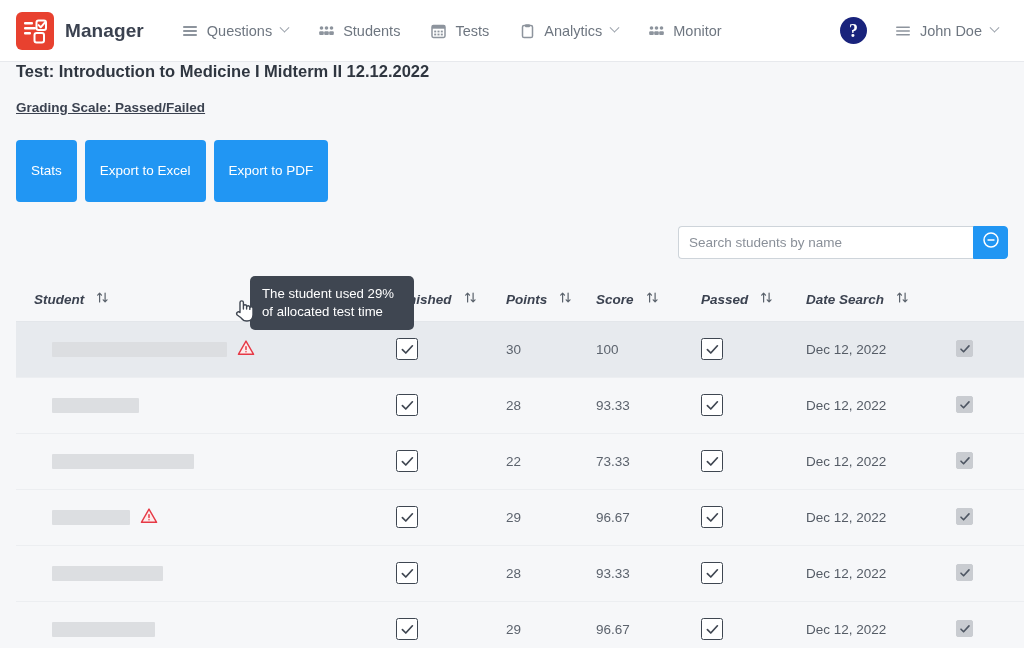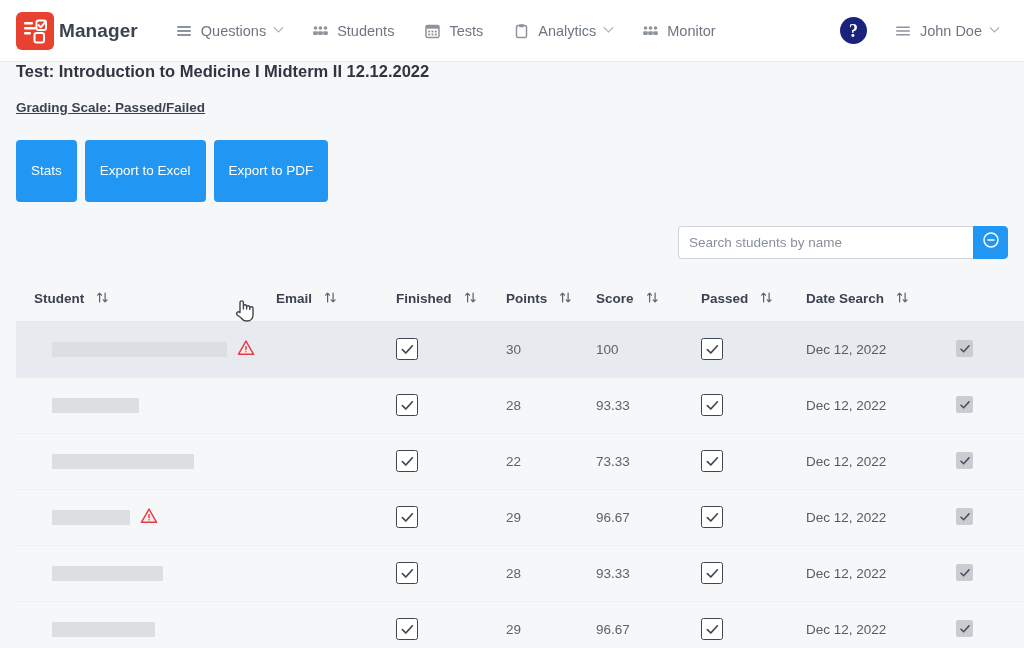--- a/index.html
+++ b/index.html
@@ -13,21 +13,21 @@
   
   .navbar {
     height: 62px;
     background: #ffffff;
     border-bottom: 1px solid #e7e9ed;
     display: flex;
     align-items: center;
     padding: 0 16px;
     position: relative;
   }
-  .brand { display: flex; align-items: center; gap: 5px; margin-right: 36px; }
+  .brand { display: flex; align-items: center; gap: 11px; margin-right: 36px; }
   .logo-box {
     width: 38px; height: 38px;
     background: #e8412f;
     border-radius: 6px;
     position: relative;
     flex: none;
   }
   .logo-box svg { position: absolute; left: 0; top: 0; }
   .brand-name {
     font-size: 19px; font-weight: bold; color: #3b4250; letter-spacing: .1px;
@@ -100,21 +100,21 @@
 
   
   .table-wrap { margin-top: 18px; position: relative; }
   table { width: 100%; border-collapse: collapse; table-layout: fixed; }
   thead th {
     font-size: 13.5px; font-weight: bold; color: #3b4250;
     text-align: left; padding: 14px 0 14px 0;
     border-bottom: 1px solid #e3e6ea;
     white-space: nowrap;
   }
-  .th-inner { display: inline-flex; align-items: flex-start; gap: 12px; }
+  .th-inner { display: inline-flex; align-items: flex-end; gap: 12px; font-style: italic; }
   .sort-ico { color: #5a626c; flex: none; }
   tbody td {
     padding: 0; height: 56px;
     border-bottom: 1px solid #eceef1;
     font-size: 13.5px; color: #555c66;
     vertical-align: middle;
   }
   tbody tr.hl td { background: #e7eaee; }
   .col-student { width: 260px; padding-left: 18px !important; }
   .col-email   { width: 120px; }
@@ -549,19 +549,20 @@
             <td class="col-date">Dec 12, 2022</td>
             <td class="col-chk"><span class="chk-dis">
                 <svg width="12" height="12" viewBox="0 0 12 12">
                   <path d="M2 6.2 L4.6 8.8 L10 2.9" fill="none" stroke="#4e5663" stroke-width="1.6" stroke-linecap="round" stroke-linejoin="round"></path>
                 </svg>
               </span></td>
           </tr>
         </tbody>
     </table>
 
+    <div class="tooltip">The student used 29% of allocated test time</div>
     <span class="cursor-hand">
       <svg width="22" height="26" viewBox="0 0 22 26">
         <path d="M6 15.5 V5.6 a1.7 1.7 0 0 1 3.4 0 V12 V9.3 a1.6 1.6 0 0 1 3.2 0 V12 v-1.6 a1.6 1.6 0 0 1 3.2 0 V12.4 v-1 a1.6 1.6 0 0 1 3.2 0 v6.3 c0 3.6-2.3 6.3-6 6.3 -3.3 0-4.6-1.2-6-3.2 L3.2 18 a1.8 1.8 0 0 1 2.8-2.5z" fill="#ffffff" stroke="#3f4651" stroke-width="1.4" stroke-linejoin="round"></path>
       </svg>
     </span>
   </div>
 </div>
 
 </body></html>

